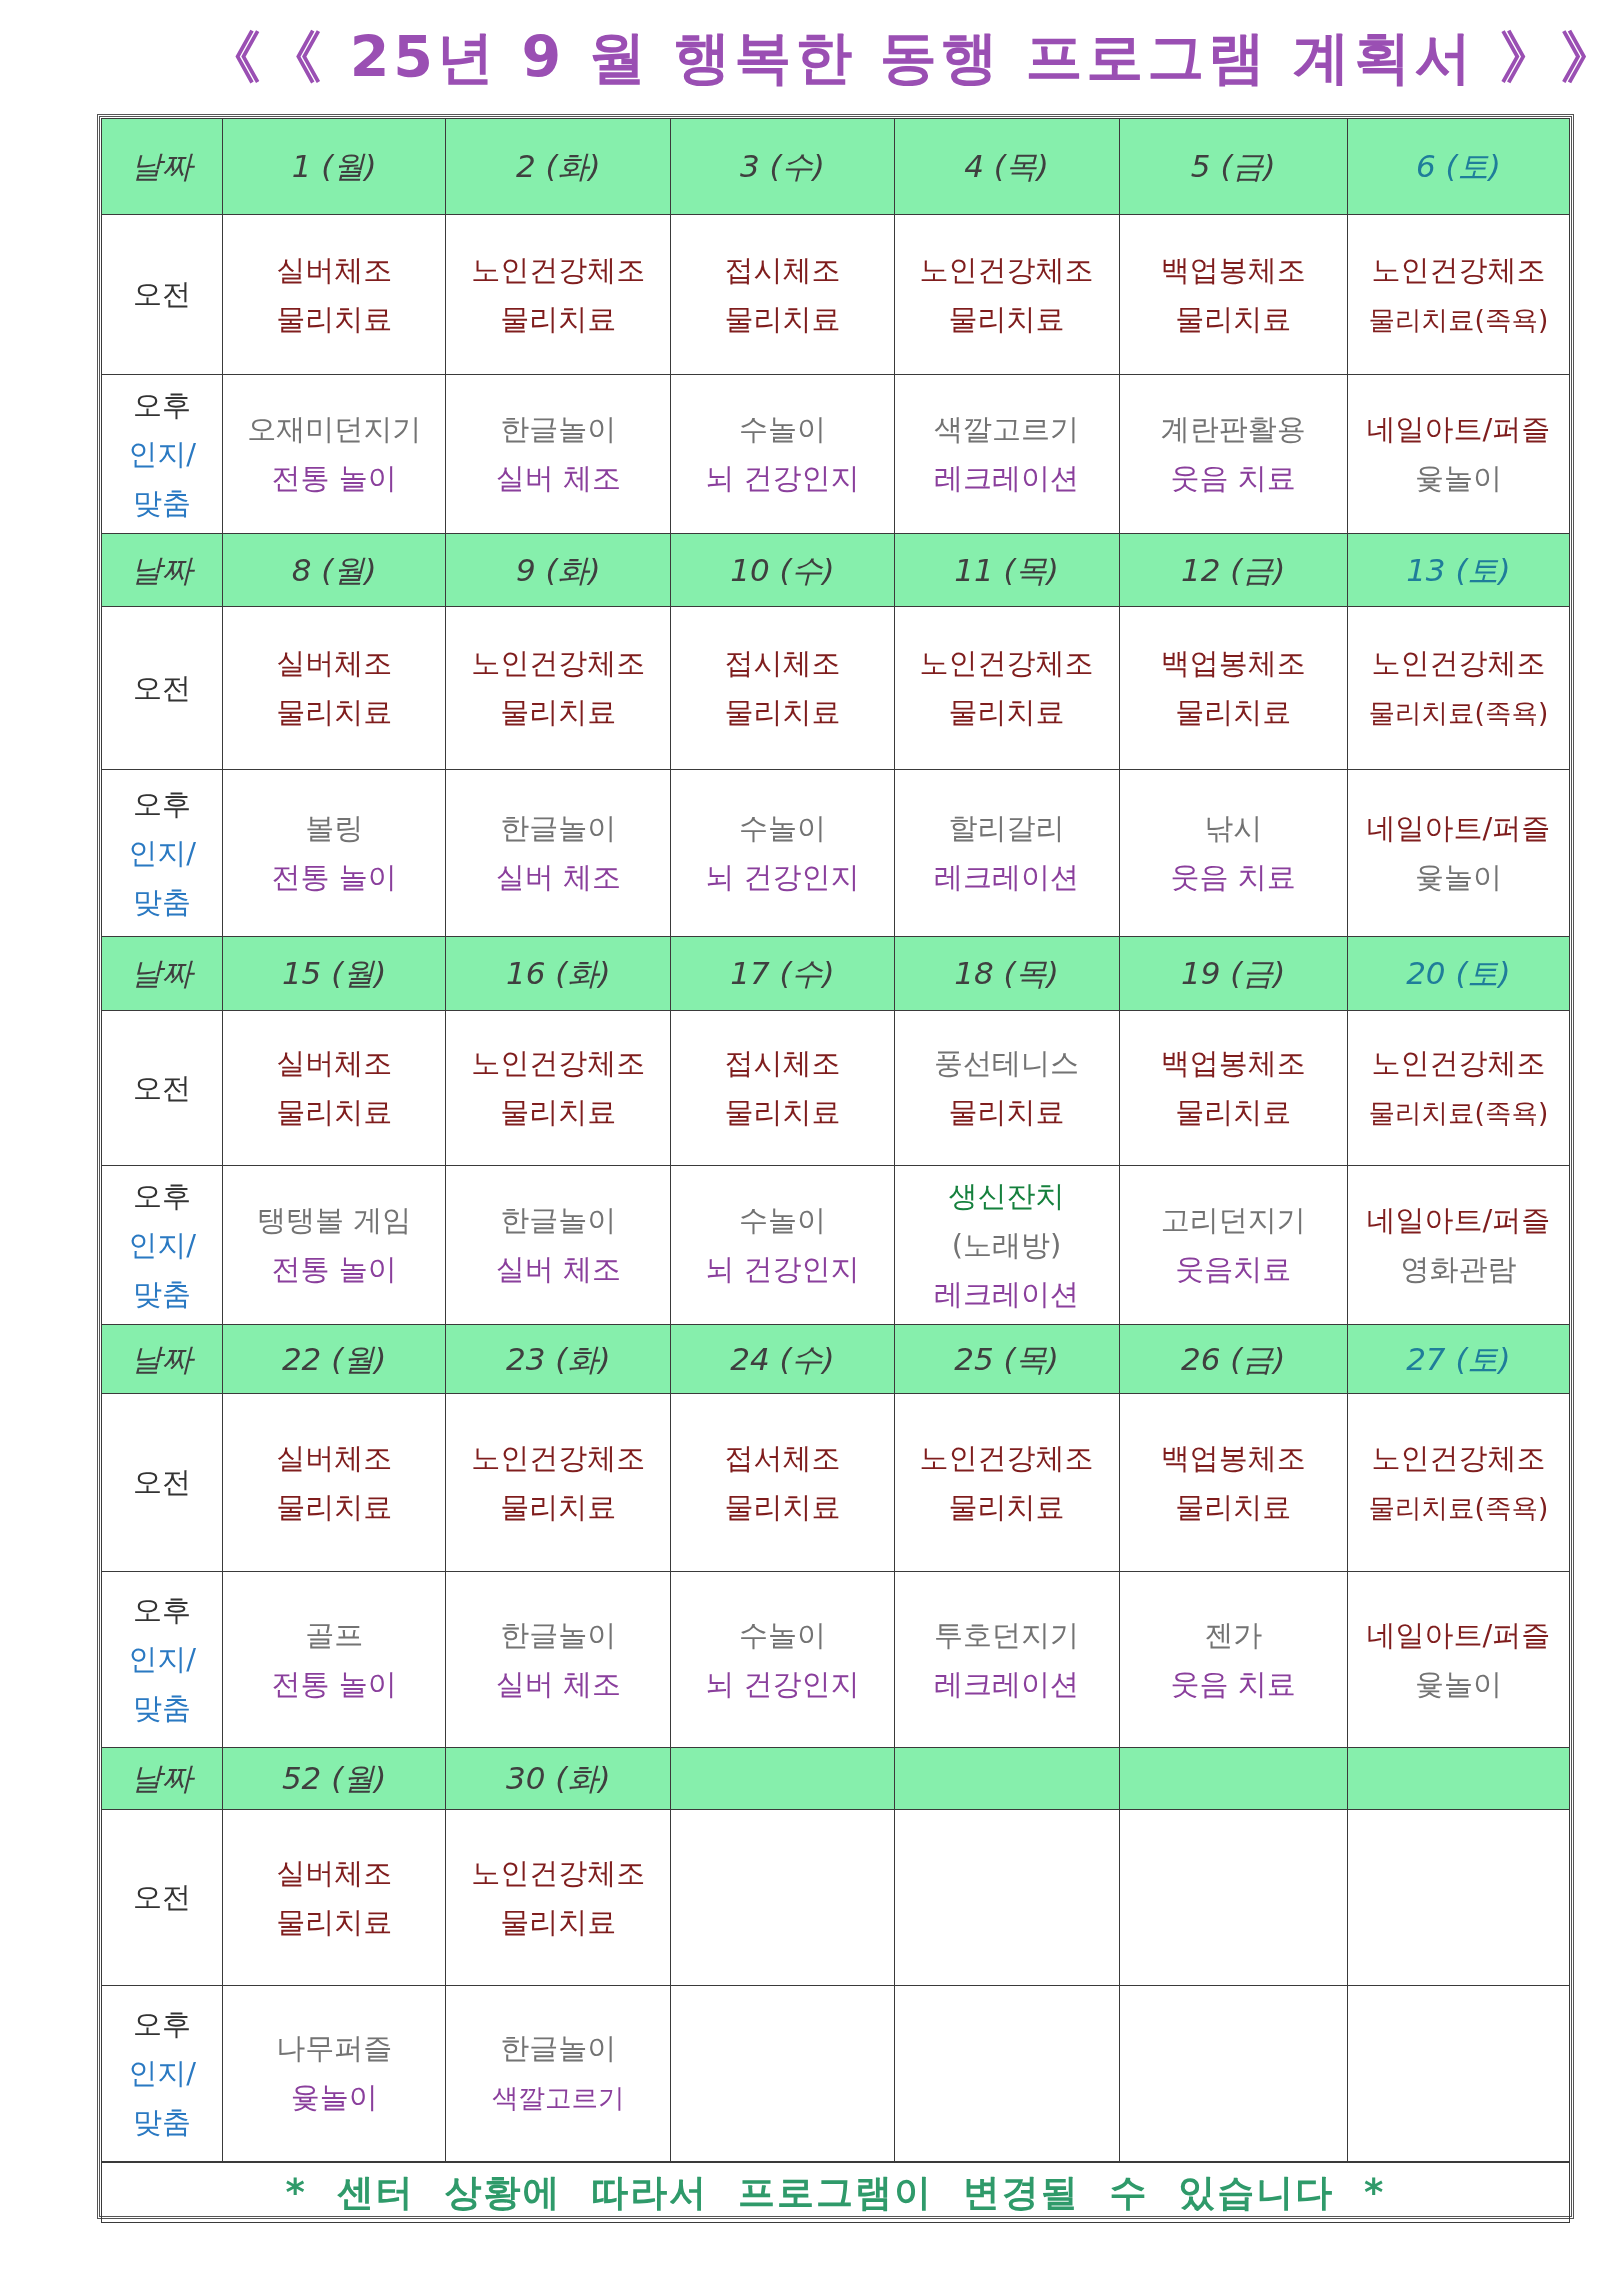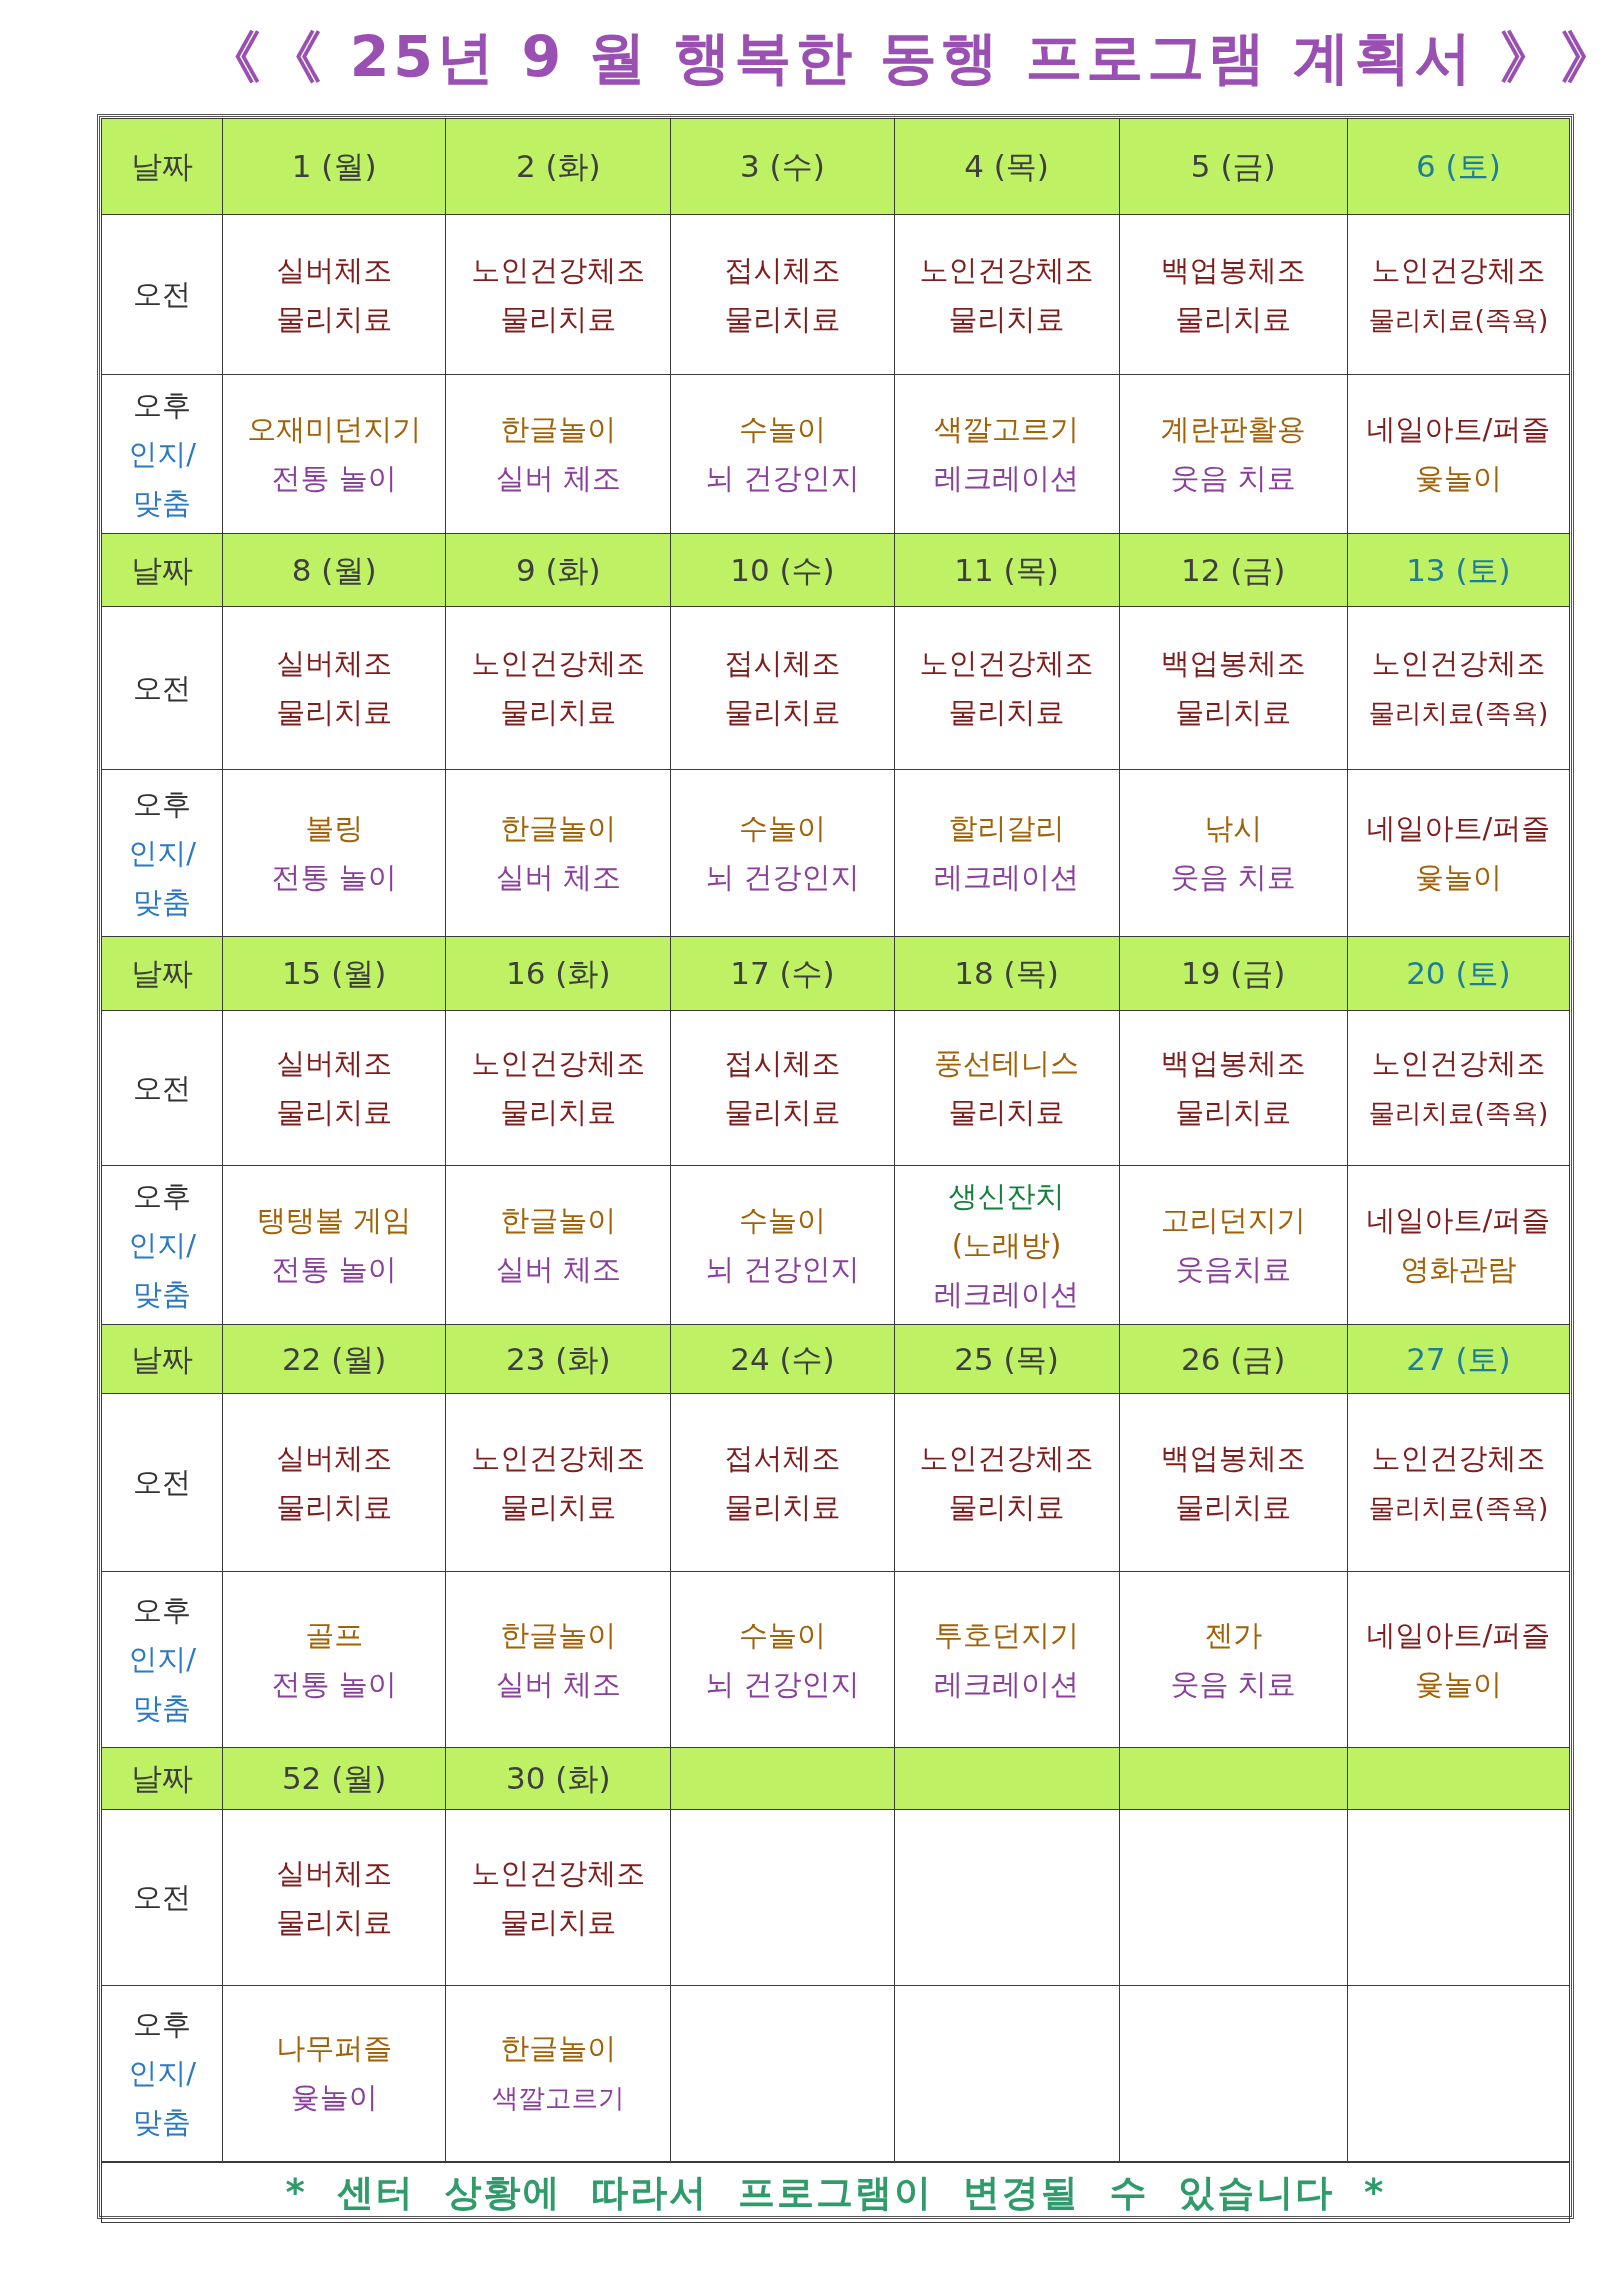--- a/index.html
+++ b/index.html
@@ -18,27 +18,27 @@
     border: 3.9px double #555555; box-sizing: border-box;
   }
   table.sched {
     position: absolute; left: 101px; top: 118px; width: 1469px;
     border-collapse: collapse; table-layout: fixed;
   }
   table.sched td {
     border: 1.5px solid #3a3a3a; text-align: center; vertical-align: middle;
     padding: 0; font-size: 29px; line-height: 49px; overflow: hidden;
   }
-  tr.hdr td { background: #bef264; color: #3f3f3f; font-size: 31px; }
+  tr.hdr td { background: #86efac; color: #3f3f3f; font-size: 31px; font-style: italic; }
   tr.hdr td.sat { color: #1f7d9a; }
   td.rowlbl { font-size: 31px; color: #333333; }
   td.rowlbl .sub { color: #2a79c2; display: block; }
   .line { display: block; }
   .c-dark { color: #7f1d1d; }
-  .c-blue { color: #a16207; }
+  .c-blue { color: #737373; }
   .c-purple { color: #8a3f9c; }
   .c-pink { color: #15803d; }
   .small { font-size: 26.5px; }
   tr.foot td {
     border-top: 2px solid #3a3a3a; font-weight: bold; font-size: 37px;
     color: #2f9a6a; letter-spacing: 2px; line-height: 57px; white-space: pre;
   }
 </style>
 </head>
 <body>

